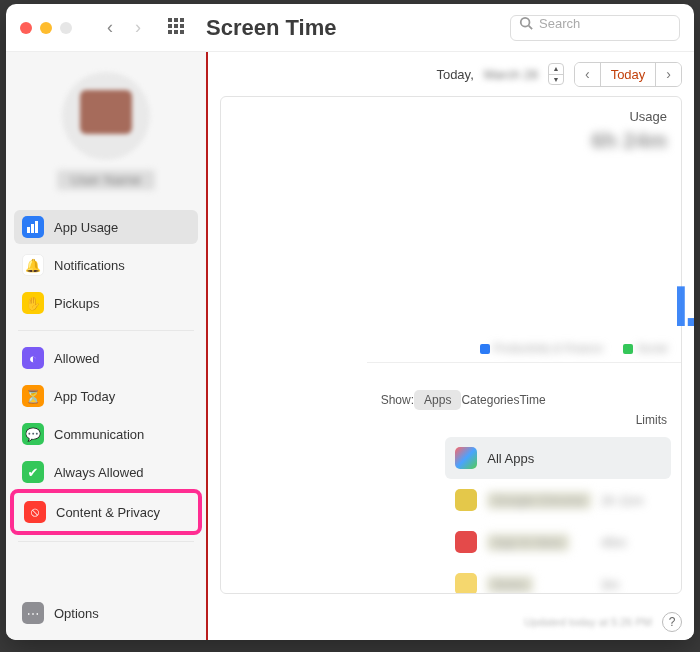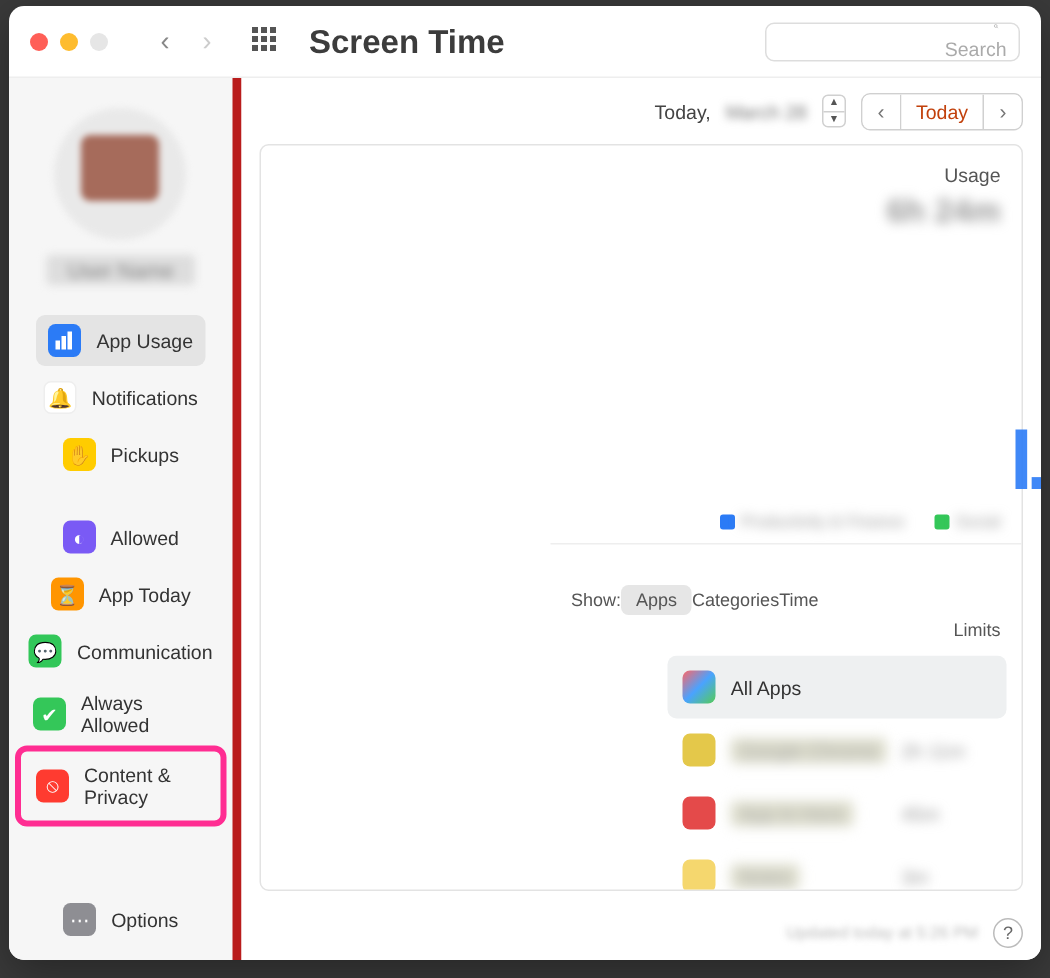--- a/index.html
+++ b/index.html
@@ -7,25 +7,25 @@
   .window { position:absolute; top:4px; left:6px; width:688px; height:636px; background:#fff; border-radius:10px; box-shadow:0 8px 30px rgba(0,0,0,.35); overflow:hidden; display:flex; flex-direction:column;}
   .titlebar { height:48px; display:flex; align-items:center; padding:0 14px; gap:10px; border-bottom:1px solid #eee;}
   .traffic { display:flex; gap:8px; margin-right:8px;}
   .dot { width:12px; height:12px; border-radius:50%; }
   .dot.red{background:#ff5f57;} .dot.yellow{background:#febc2e;} .dot.green{background:#e6e6e6;}
   .navbtns{display:flex; gap:4px; margin-left:8px;}
   .chev{ width:24px; height:24px; display:flex; align-items:center;justify-content:center; color:#888; font-size:18px; border-radius:4px; cursor:pointer;}
   .grid-icon{width:20px;height:20px; display:grid; grid-template-columns:repeat(3,4px); grid-template-rows:repeat(3,4px); gap:2px; margin:0 8px;}
   .grid-icon span{background:#555;}
   .title{font-size:22px; font-weight:600; color:#3c3c3c;}
-  .search{ margin-left:auto; width:170px; height:26px; border:1px solid #ddd; border-radius:6px; display:flex; align-items:flex-end; padding:0 8px; color:#aaa; font-size:13px; gap:6px;flex-direction:column;}
+  .search{ margin-left:auto; width:170px; height:26px; border:1px solid #ddd; border-radius:6px; display:flex; align-items:flex-start; padding:0 8px; color:#aaa; font-size:13px; gap:6px;}
   .search svg{width:14px;height:14px;}
   
   .body{flex:1; display:flex; min-height:0;}
-  .sidebar{width:155px; background:#f6f6f6; border-right:6px solid #b91c1c; padding:10px 8px; display:flex; flex-direction:column; gap:4px; overflow:hidden;align-items:center;}
+  .sidebar{width:202px; background:#f6f6f6; border-right:2px solid #b91c1c; padding:10px 8px; display:flex; flex-direction:column; gap:4px; overflow:hidden;}
   .profile{display:flex; flex-direction:column; align-items:center; padding:10px 0 16px;}
   .avatar{width:88px;height:88px;border-radius:50%; background:#e9e9e9; position:relative; overflow:hidden; filter:blur(2px);}
   .avatar::after{content:"";position:absolute;inset:18px 18px 26px 18px;background:#a66b5b;border-radius:6px;}
   .username{margin-top:10px; font-size:14px; color:#888; filter:blur(3px); background:#ddd; padding:2px 14px; border-radius:3px;}
   .side-item{display:flex; align-items:center; gap:10px; padding:6px 8px; border-radius:6px; font-size:13px; color:#333; cursor:pointer;}
   .side-item.selected{background:#e4e4e4;}
   .side-item .ic{width:22px;height:22px;border-radius:5px; display:flex;align-items:center;justify-content:center; font-size:13px; color:#fff; flex:none;}
   .ic.blue{background:#2b7bf6;} .ic.white{background:#fff;border:1px solid #eee;color:#f05;} .ic.yellow{background:#ffcc00;} .ic.purple{background:#7a5af5;} .ic.orange{background:#ff9500;} .ic.green{background:#32c759;} .ic.green2{background:#34c759;} .ic.red{background:#ff3b30;}
   .divider{height:1px;background:#e7e7e7; margin:6px 4px;}
   .highlight{outline:4px solid #ff2d92; outline-offset:0px; border-radius:4px; padding:2px;}

